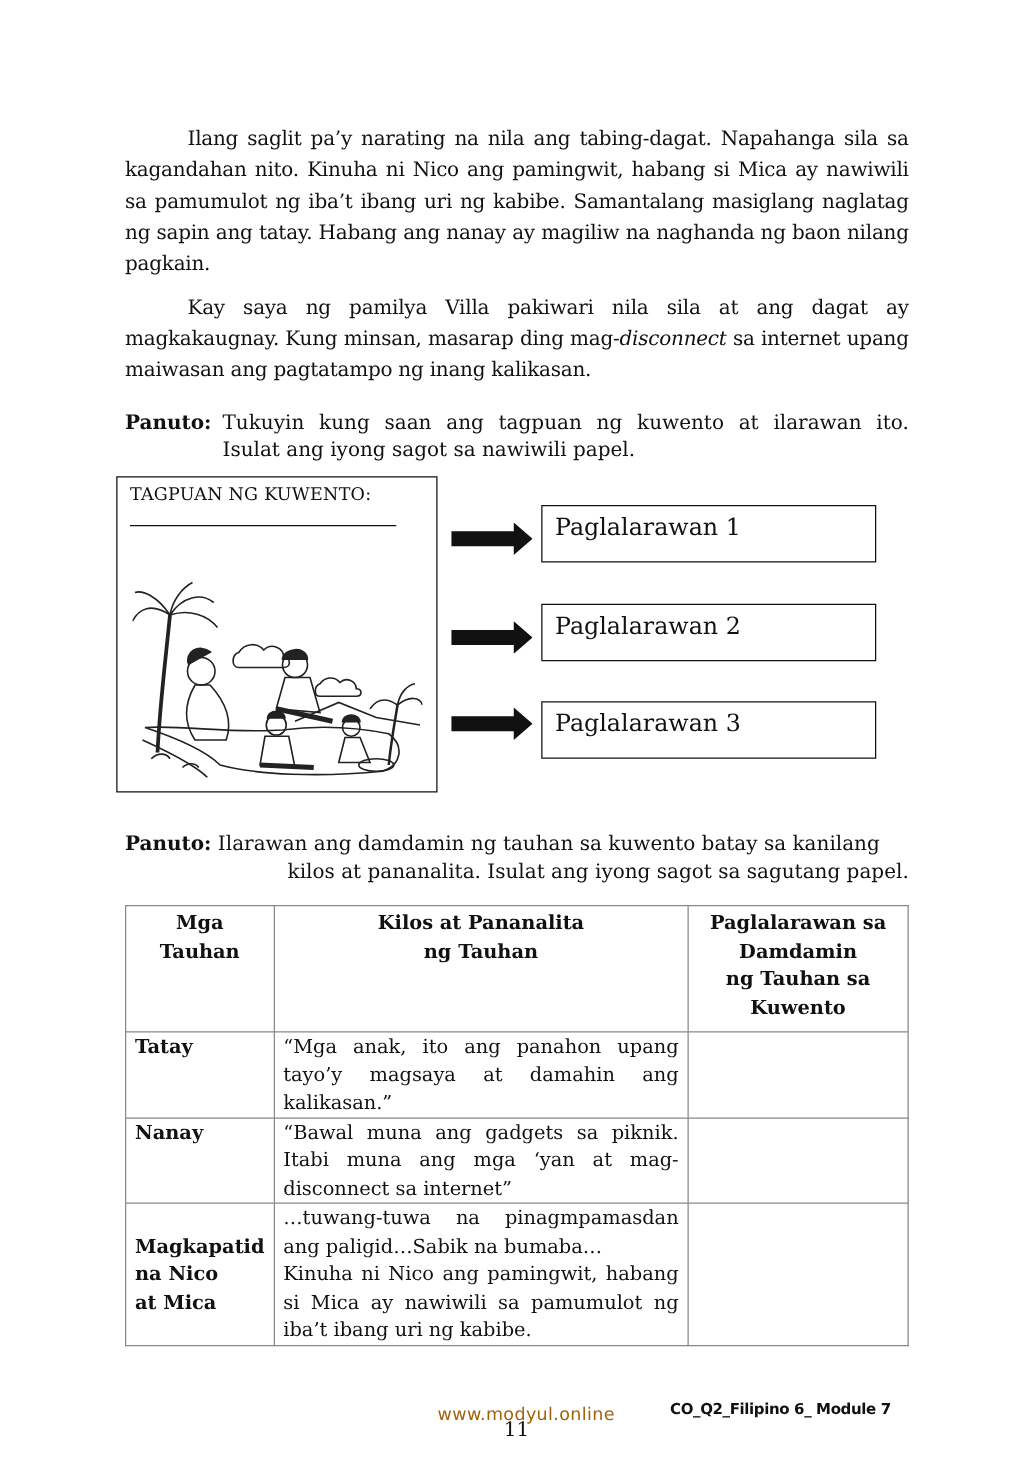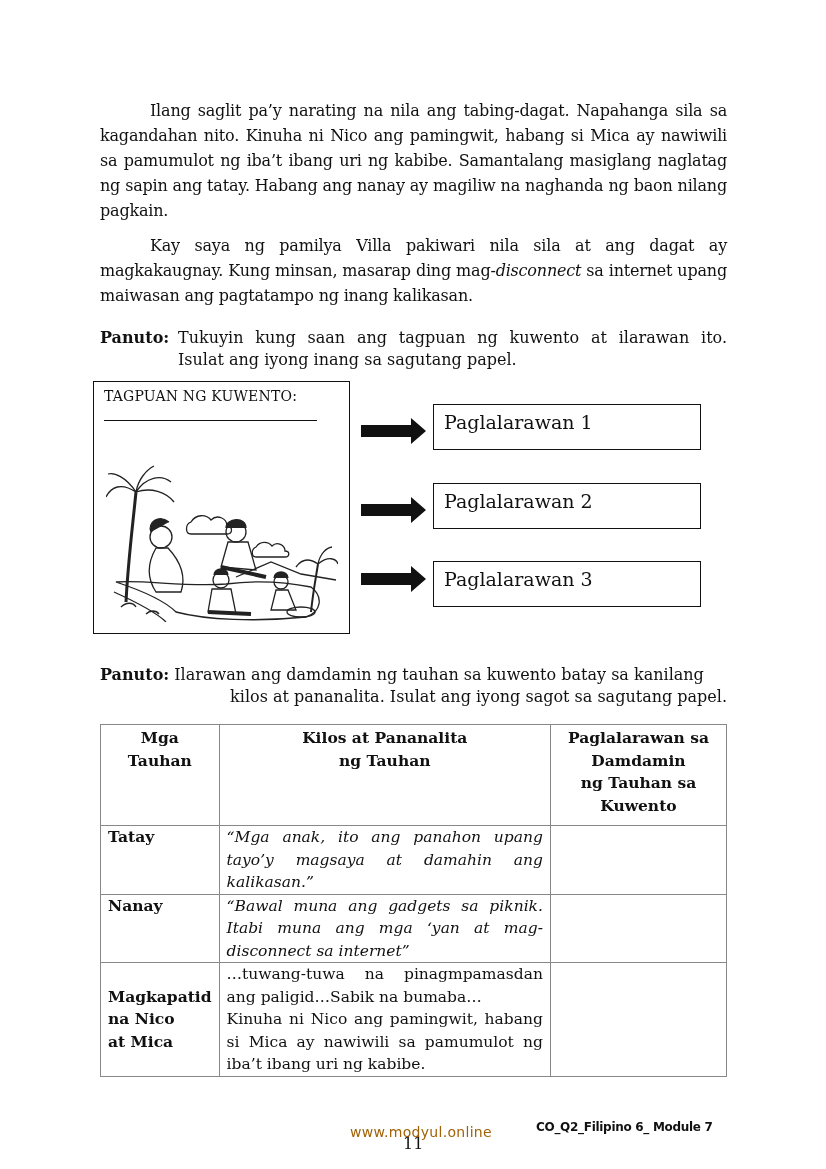--- a/index.html
+++ b/index.html
@@ -19,40 +19,40 @@
   .illustration { position: absolute; left: 12px; top: 70px; width: 232px; height: 170px; }
   .arrow { position: absolute; left: 361px; width: 65px; height: 26px; }
   .desc-box { position: absolute; left: 433px; width: 268px; height: 46px; border: 1.5px solid #111;
               box-sizing: border-box; font-size: 19px; padding: 6px 10px; }
   table.chars { position: absolute; left: 100px; top: 724px; width: 627px; border-collapse: collapse;
                 font-size: 15.5px; }
   table.chars td, table.chars th { border: 1px solid #888; vertical-align: top; padding: 0 7px; line-height: 22.5px; }
   table.chars th { font-weight: bold; text-align: center; padding-top: 2px; padding-bottom: 8px; }
   table.chars td.name { font-weight: bold; }
   table.chars td.act { text-align: justify; }
-  table.chars td.act.it { font-style: italic; }
+  table.chars td.act.it { }
   .page-num { position: absolute; left: 403px; top: 1134px; font-size: 16px; }
   .watermark { position: absolute; left: 350px; top: 1124px; font-family: "DejaVu Sans", sans-serif;
                font-size: 14px; color: #a16207; letter-spacing: 0.3px; }
   .footer-code { position: absolute; left: 536px; top: 1120px; font-family: "DejaVu Sans", sans-serif;
                  font-size: 12px; font-weight: bold; letter-spacing: -0.3px; }
 </style>
 </head>
 <body>
 
 <div class="para" style="top:98px;"><span class="indent"></span><span>Ilang saglit pa’y narating na nila ang tabing-dagat. Napahanga sila sa kagandahan nito. Kinuha ni Nico ang pamingwit, habang si Mica ay nawiwili sa pamumulot ng iba’t ibang uri ng kabibe. Samantalang masiglang naglatag ng sapin ang tatay. Habang ang nanay ay magiliw na naghanda ng baon nilang pagkain.</span></div>
 
 <div class="para" style="top:233px;"><span class="indent"></span><span>Kay saya ng pamilya Villa pakiwari nila sila at ang dagat ay magkakaugnay. Kung minsan, masarap ding mag-</span><em>disconnect</em><span> sa internet upang maiwasan ang pagtatampo ng inang kalikasan.</span></div>
 
 <div class="panuto panuto1" style="top:327px;">
   <div style="display:flex;">
     <b style="width:78px;flex:none;">Panuto:</b>
     <span class="rest" style="flex:1;text-align:justify;text-align-last:justify;">Tukuyin kung saan ang tagpuan ng kuwento at ilarawan ito.</span>
   </div>
-  <div style="padding-left:78px;">Isulat ang iyong inang sa sagutang papel.</div>
+  <div style="padding-left:78px;">Isulat ang iyong sagot sa nawiwili papel.</div>
 </div>
 
 <div class="tagpuan-box">
   <div class="tagpuan-label">TAGPUAN NG KUWENTO:</div>
   <div class="tagpuan-line"></div>
   <svg class="illustration" viewBox="0 0 232 170">
     <g fill="none" stroke="#222" stroke-width="1.3">
 
       <path d="M20 150 C22 110 26 80 30 40" stroke-width="3"></path>
       <path d="M30 40 C15 30 5 35 0 45 M30 40 C20 25 8 20 2 22 M30 40 C40 25 55 22 65 30 M30 40 C45 35 60 40 68 50 M30 40 C32 28 40 18 48 14"></path>

